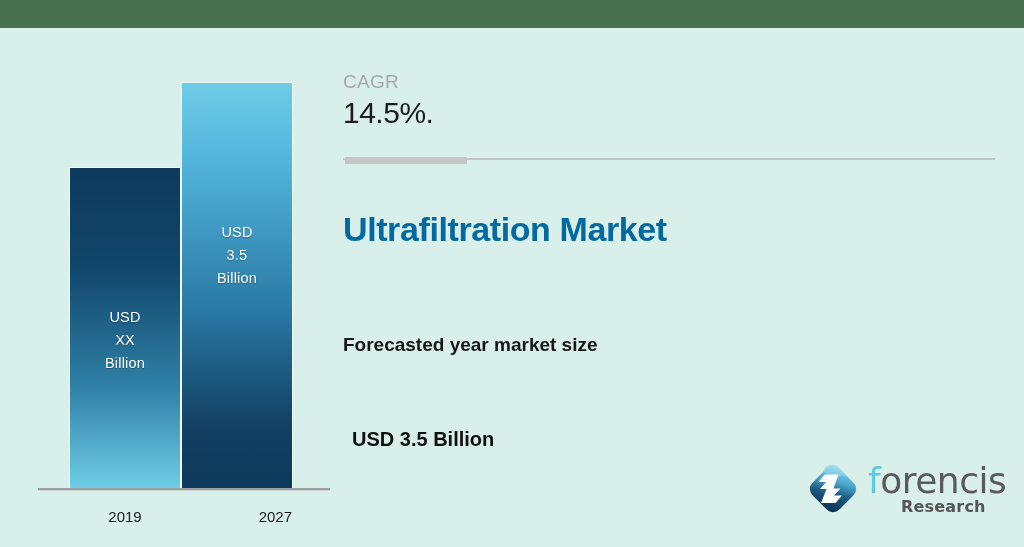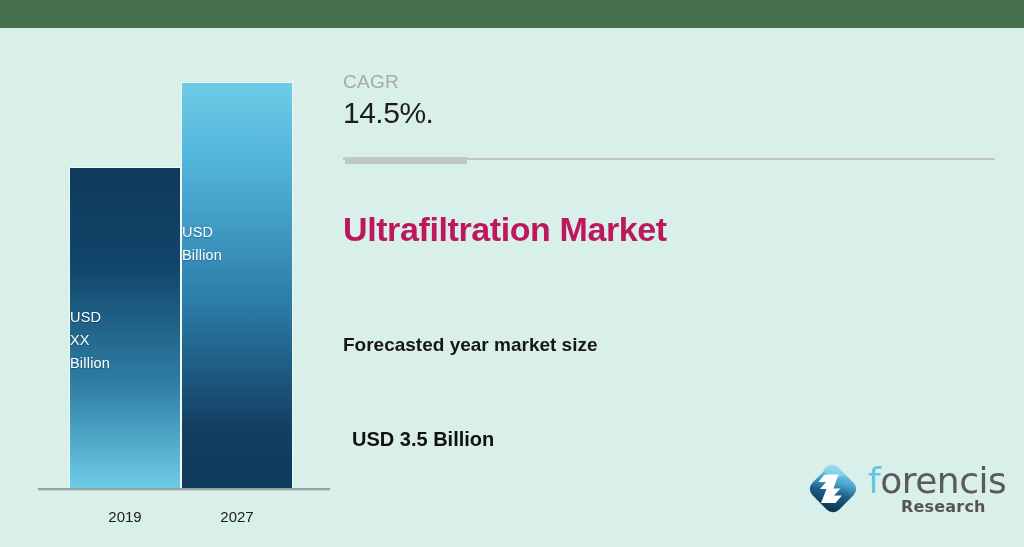--- a/index.html
+++ b/index.html
@@ -76,21 +76,21 @@
     height: 405px;
     background: linear-gradient(to bottom, #6ecce6 0%, #54b6dd 18%, #2a7ba6 55%, #123f62 85%, #0e3a5c 100%);
     box-shadow: 0 0 0 1px rgba(255,255,255,0.55);
   }
 
   .bar-label {
     position: absolute;
     left: 0;
     width: 100%;
     top: 138px;
-    text-align: left;
+    text-align: center;
     color: #ffffff;
     font-size: 14.5px;
     line-height: 23px;
     letter-spacing: 0.2px;
     text-shadow: 0 1px 1px rgba(0,0,0,0.28);
   }
 
   .bar-2027 .bar-label {
     top: 138px;
   }
@@ -120,21 +120,21 @@
     position: absolute;
     width: 110px;
     text-align: center;
     font-size: 15px;
     font-weight: normal;
     color: #1c1c1c;
     top: 6px;
   }
 
   .x-tick-0 { left: 32px; }
-  .x-tick-1 { left: 144px; }
+  .x-tick-1 { left: 144px; text-align: right; }
 
   
   .content-panel {
     position: absolute;
     left: 343px;
     top: 24px;
     width: 660px;
     height: 519px;
   }
 
@@ -181,21 +181,21 @@
     height: 7px;
     background: #c2c6c5;
   }
 
   .market-title {
     position: absolute;
     left: 0;
     top: 186px;
     font-size: 34px;
     font-weight: bold;
-    color: #be185d;
+    color: #0369a1;
     letter-spacing: -0.4px;
   }
 
   .forecast-caption {
     position: absolute;
     left: 0;
     top: 310px;
     font-size: 19px;
     font-weight: bold;
     color: #161616;
@@ -277,20 +277,21 @@
           <div class="bar-label">
             <span>USD</span>
             <span>XX</span>
             <span>Billion</span>
           </div>
         </div>
 
         <div class="bar bar-2027">
           <div class="bar-label">
             <span>USD</span>
+            <span>3.5</span>
             <span>Billion</span>
           </div>
         </div>
 
       </div>
     </div>
 
     <div class="axis-line"></div>
 
     <div class="x-ticks">

